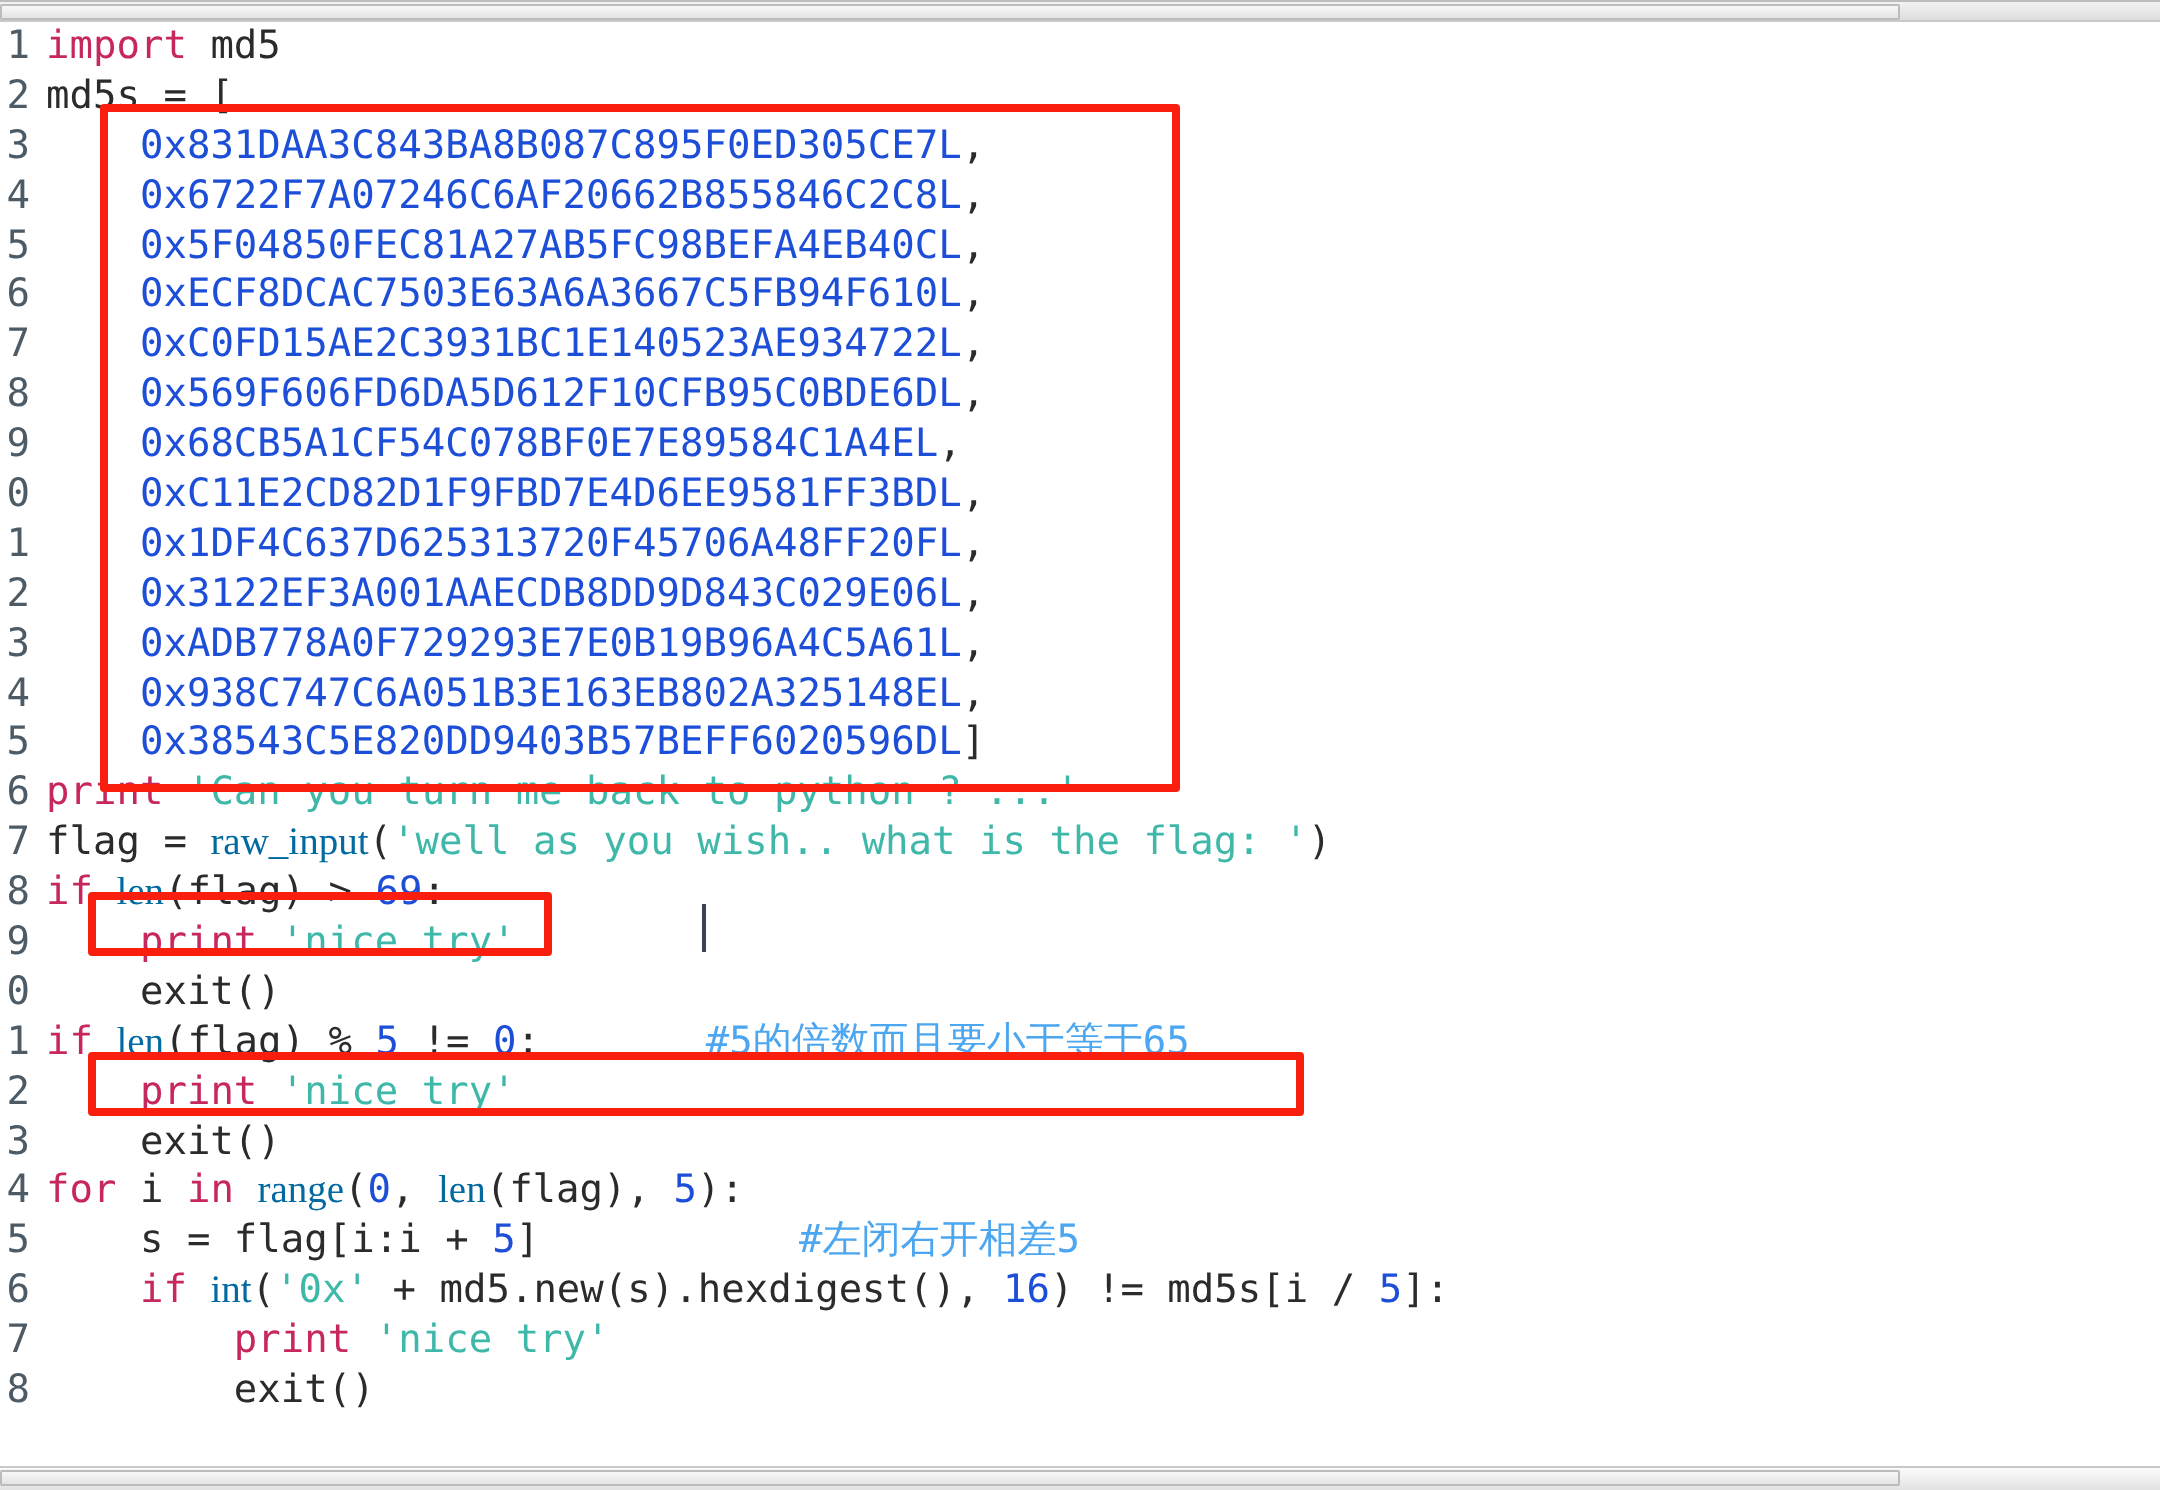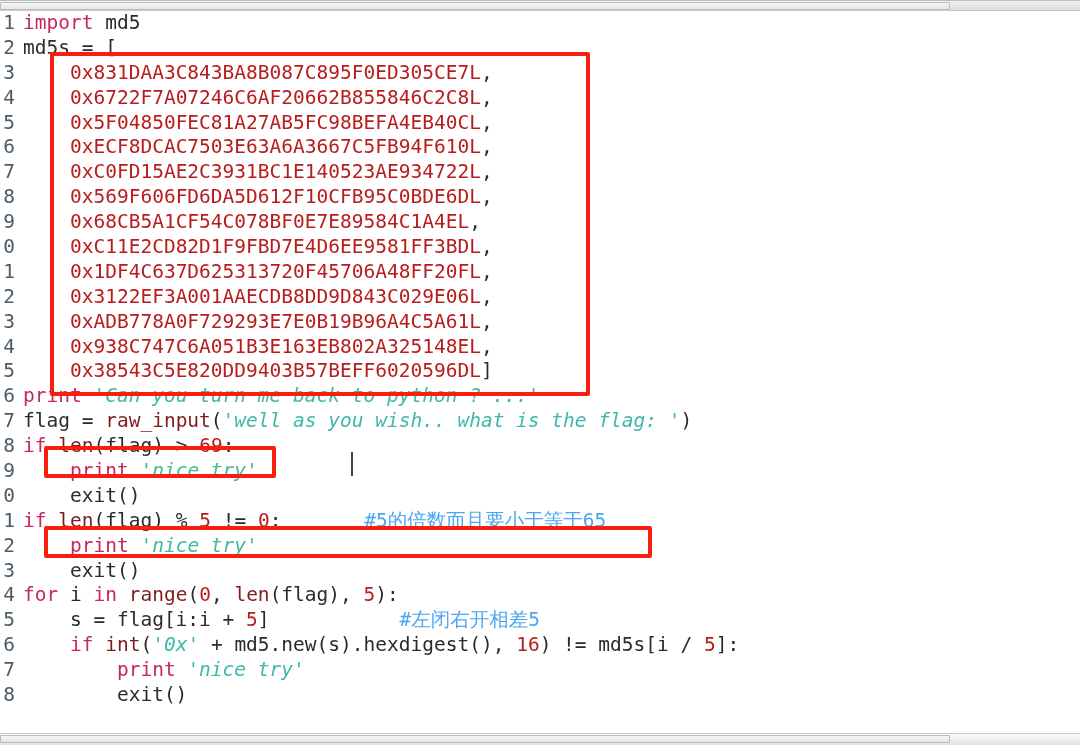--- a/index.html
+++ b/index.html
@@ -49,23 +49,23 @@
     box-sizing:border-box;
     overflow:hidden;
     direction:rtl;
   }
   .src{
     padding-left:5px;
     color:#2b2b2b;
   }
   
   .kw   {color:#c7275f;margin-top:44px;}
-  .bi   {color:#7f1d1d;}
-  .num  {color:#b91c1c;}
-  .str  {color:#3fb8aa;font-style:italic;}
+  .bi   {color:#0369a1;font-family:Liberation Serif, serif;}
+  .num  {color:#1d4ed8;}
+  .str  {color:#3fb8aa;}
   .com  {color:#4da6f0;margin-left:36px;}
   .op   {color:#2b2b2b;}
   .pl   {color:#2b2b2b;}
   
   .redbox{
     position:absolute;
     border:4px solid #fa1e0e;
     box-sizing:border-box;
     pointer-events:none;
     border-radius:2px;

